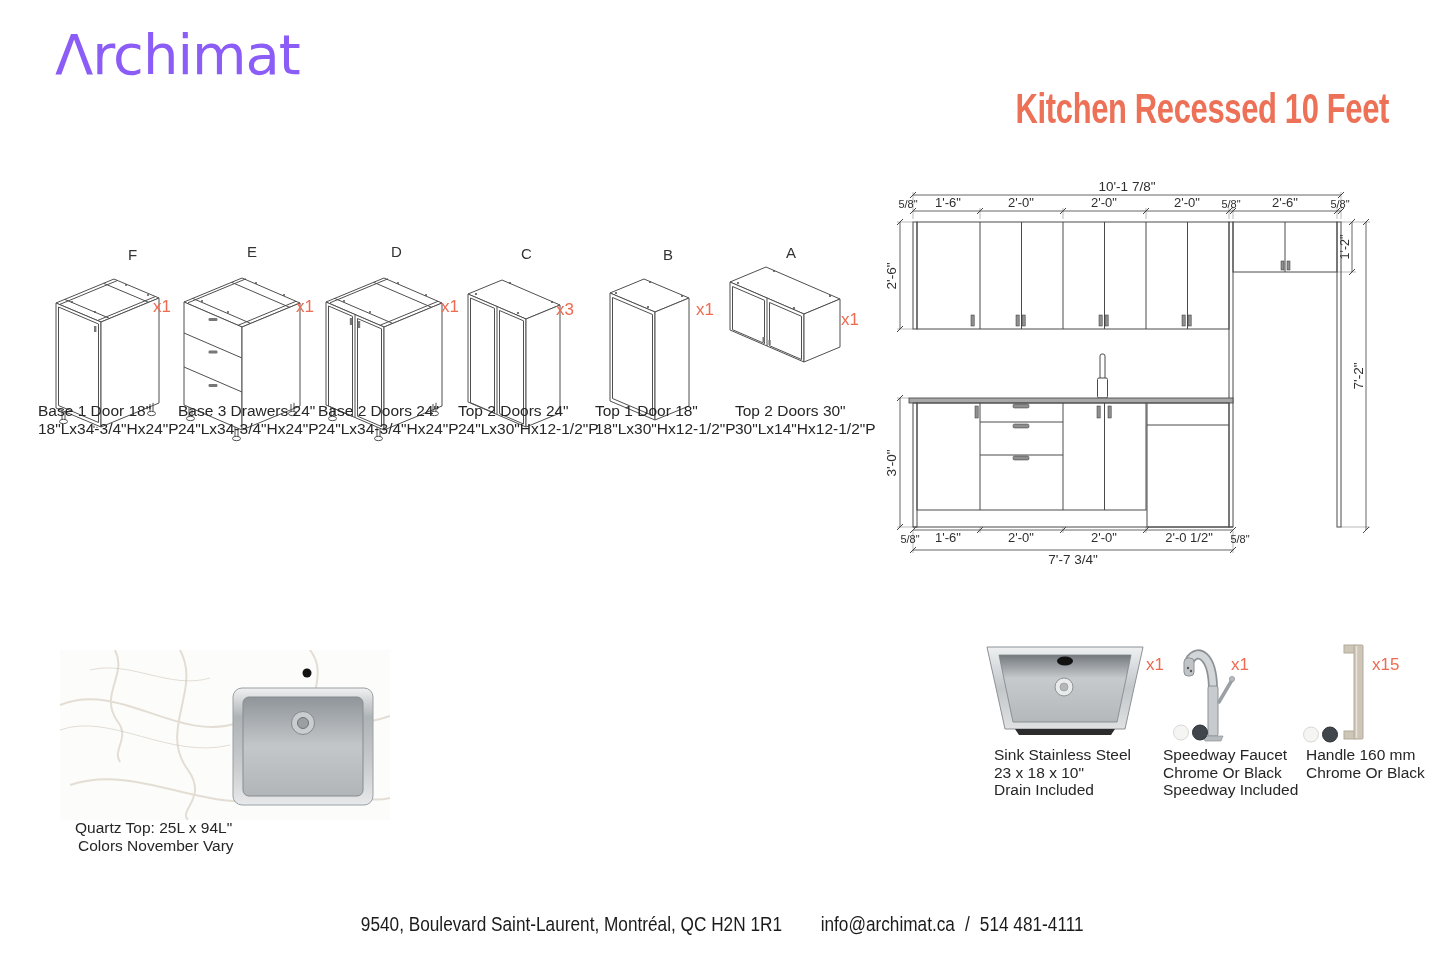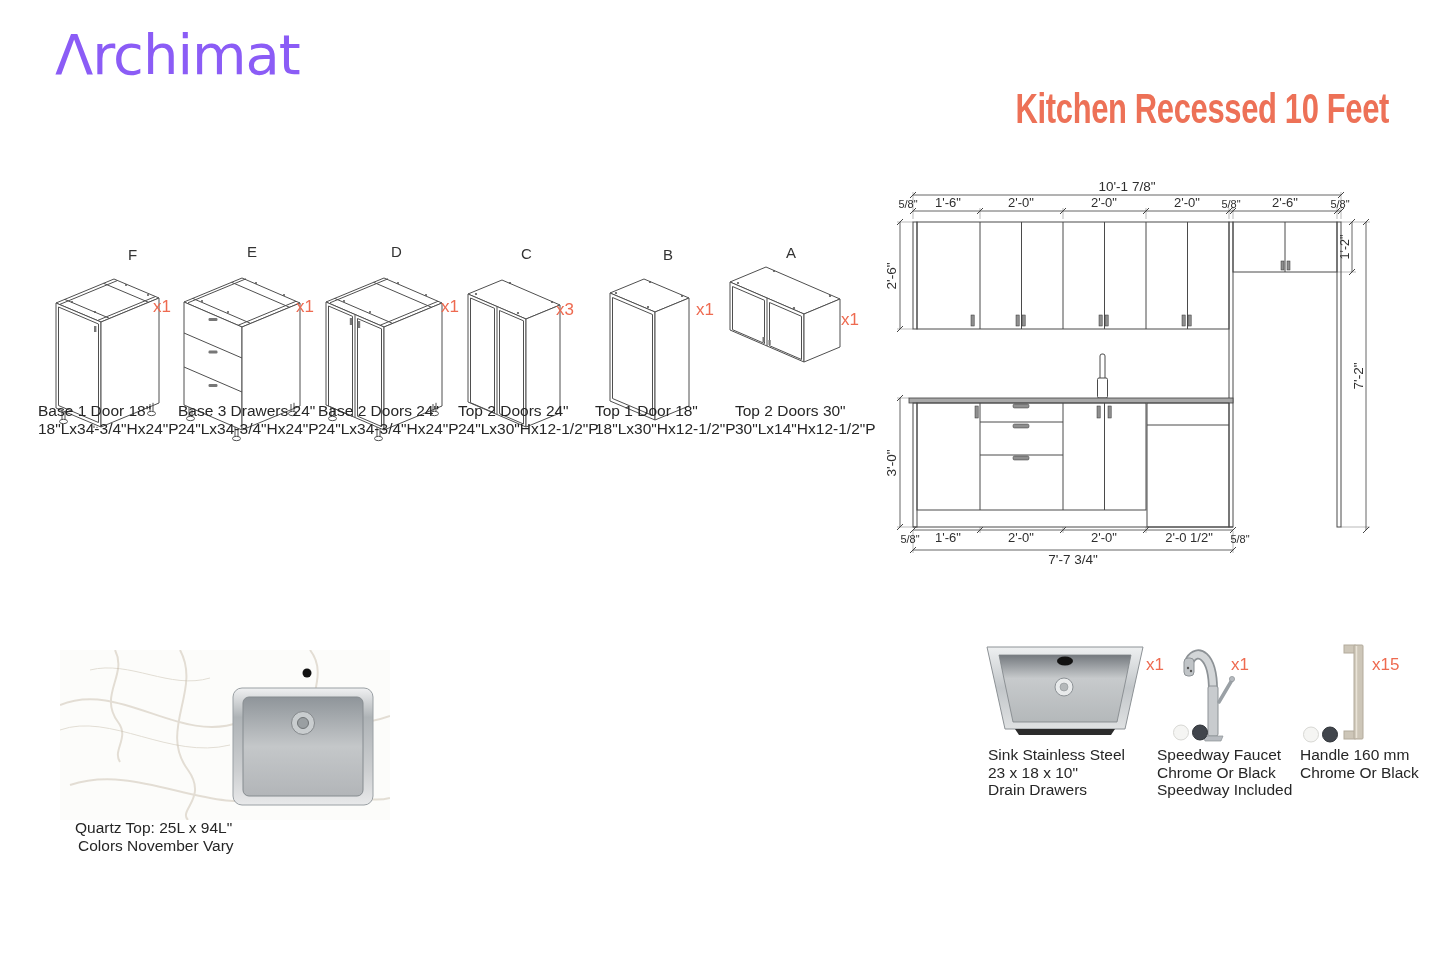--- a/index.html
+++ b/index.html
@@ -7,21 +7,21 @@
          font-family:"Liberation Sans",sans-serif;color:#222;}
   .abs{position:absolute;}
   .logo{font-family:"DejaVu Sans",sans-serif;font-size:56px;font-weight:400;
         color:#8b5cf6;letter-spacing:-1px;}
   .title-wrap{left:17px;top:84px;width:100%;text-align:right;}
   .title{display:inline-block;font-size:43px;font-weight:700;color:#ed7157;
          transform:scaleX(0.72);transform-origin:center;letter-spacing:-0.5px;white-space:nowrap;}
   .cab-letter{font-size:15px;color:#333;}
   .cab-qty{font-size:17px;color:#ee6a50;}
   .cab-caption{font-size:15.5px;line-height:18px;color:#262626;white-space:nowrap;}
-  .prod-caption{font-size:15.5px;line-height:17.5px;color:#262626;white-space:nowrap;}
+  .prod-caption{font-size:15.5px;line-height:17.5px;color:#262626;white-space:nowrap;margin-left:6px;}
   .quartz-caption{font-size:15.5px;line-height:18px;color:#262626;}
   .footer-wrap{left:0;top:912px;width:100%;text-align:center;}
   .footer{display:inline-block;transform:scaleX(0.84);transform-origin:center;
           font-size:20.5px;color:#1b1b1b;white-space:nowrap;}
   .footer span{display:inline-block;}
   .fs-gap{width:46px;}
   .fs-sm{width:12px;}
   svg{display:block;}
   svg text{font-family:"Liberation Sans",sans-serif;fill:#2e2e2e;}
 </style>
@@ -388,26 +388,31 @@
     <circle cx="28" cy="9.5" r="7.5" fill="#41454c" stroke="#2e3237"></circle>
   </svg>
 
   <div class="abs cab-qty" style="left:1146px;top:655px;">x1</div>
   <div class="abs cab-qty" style="left:1231px;top:655px;">x1</div>
   <div class="abs cab-qty" style="left:1372px;top:655px;">x15</div>
 
   <div class="abs prod-caption" style="left:988px;top:746px;">
     <div>Sink Stainless Steel</div>
     <div>23 x 18 x 10"</div>
-    <div>Drain Drawers</div>
+    <div>Drain Included</div>
   </div>
   <div class="abs prod-caption" style="left:1157px;top:746px;">
     <div>Speedway Faucet</div>
     <div>Chrome Or Black</div>
     <div>Speedway Included</div>
   </div>
   <div class="abs prod-caption" style="left:1300px;top:746px;">
     <div>Handle 160 mm</div>
     <div>Chrome Or Black</div>
   </div>
 
+  <div class="abs footer-wrap">
+    <div class="footer">
+      <span>9540, Boulevard Saint-Laurent, Montréal, QC  H2N 1R1</span><span class="fs-gap"></span><span>info@archimat.ca</span><span class="fs-sm"></span><span>/</span><span class="fs-sm"></span><span>514 481-4111</span>
+    </div>
+  </div>
 
 </div>
 
 </body></html>

